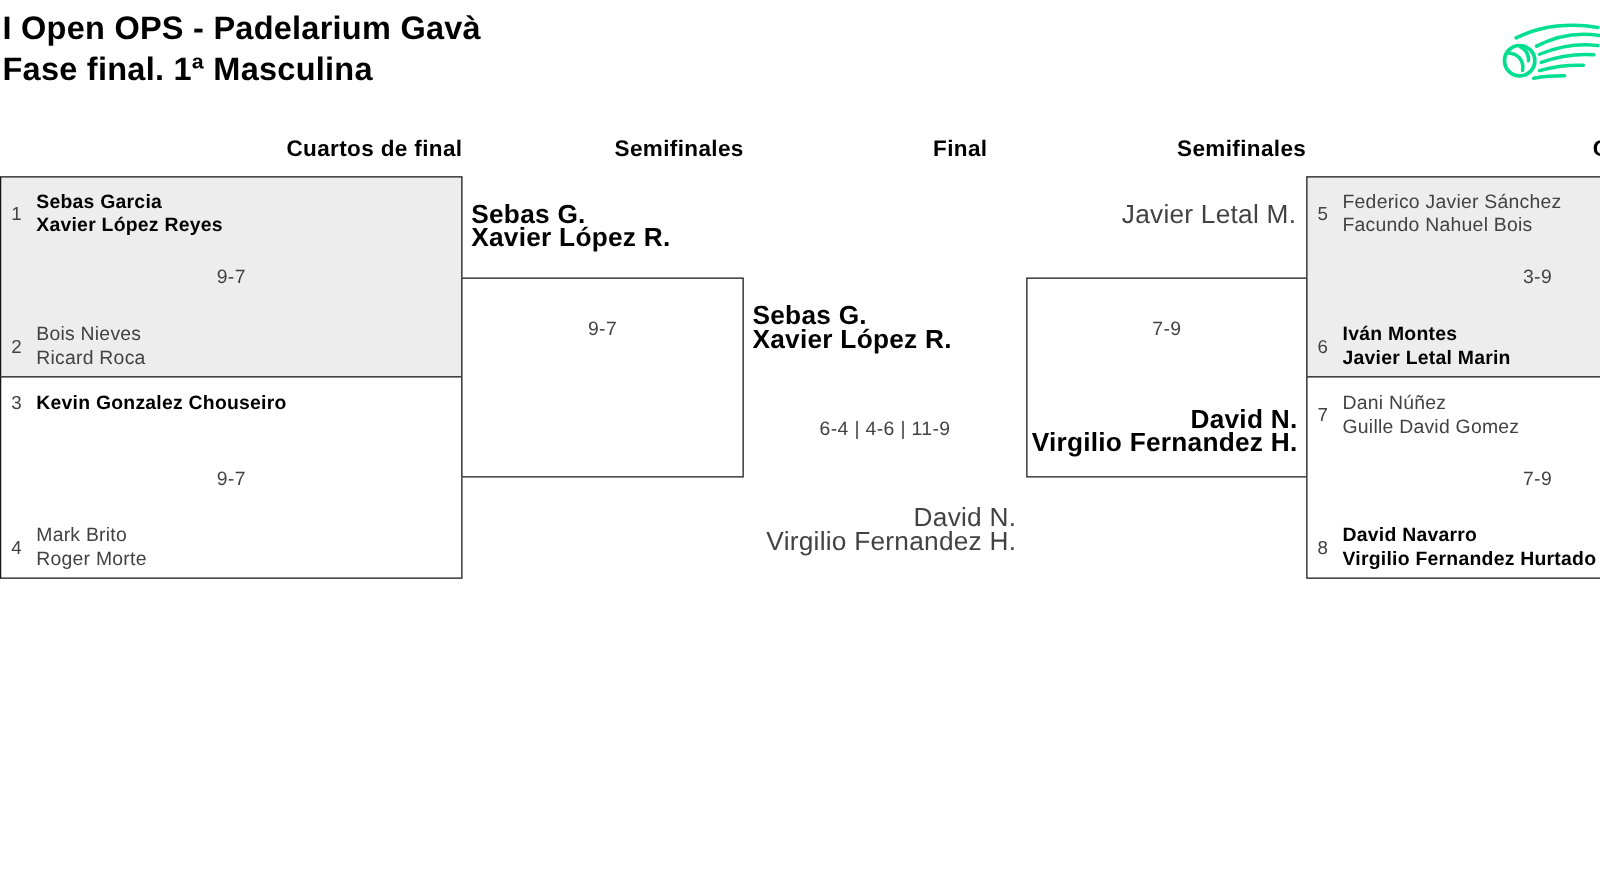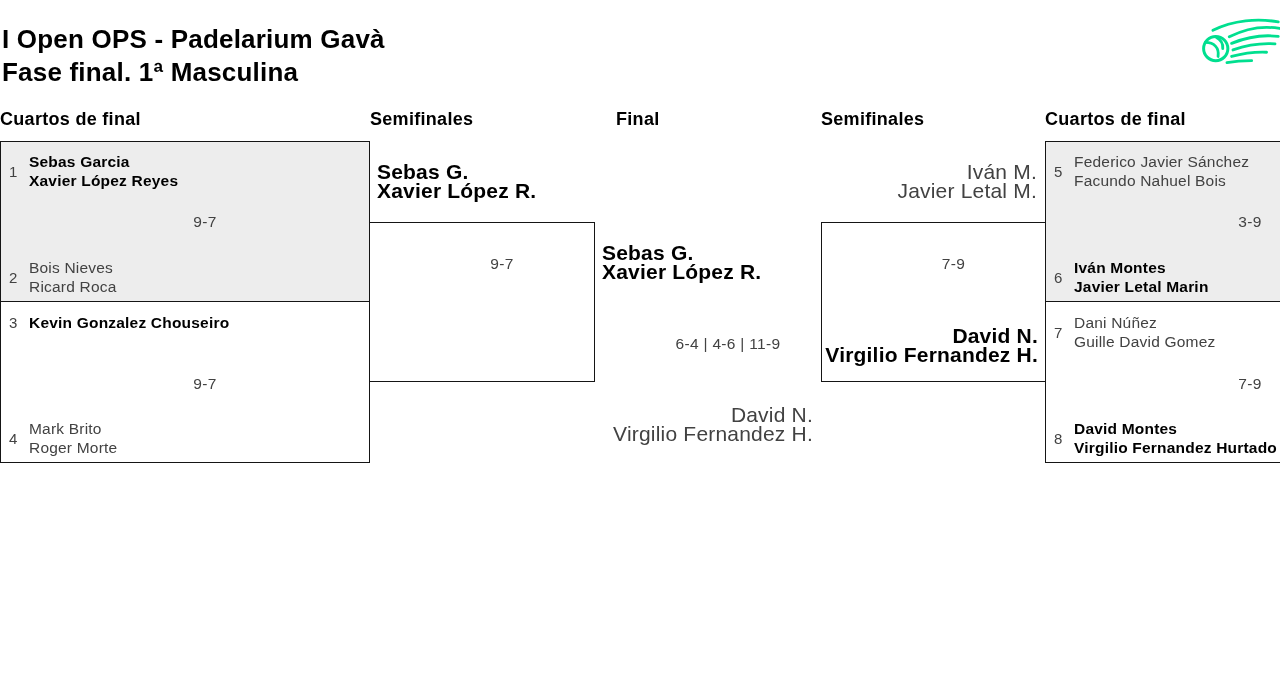--- a/index.html
+++ b/index.html
@@ -1,38 +1,38 @@
 <!DOCTYPE html>
 <html><head>
 <meta charset="utf-8">
 <style>
   * { margin:0; padding:0; box-sizing:border-box; }
   html,body { background:#fff; }
   .page {
     position:relative; width:1280px; height:697px; overflow:hidden;
     background:#fff; font-family:"Liberation Sans", sans-serif; color:#000;
   }
-  .title-block { position:absolute; left:2px; top:23px; }
+  .title-block { position:absolute; left:2px; top:6px; }
   .title-line { font-size:26px; font-weight:700; line-height:33px; letter-spacing:0.2px; color:#000; }
   .logo { position:absolute; left:1198px; top:13px; width:84px; height:58px; }
   .col-head {
-    position:absolute; top:109px; text-align:left;
+    position:absolute; top:109px; text-align:right;
     font-size:18px; font-weight:700; letter-spacing:0.3px; color:#000;
   }
   .box { position:absolute; border:1px solid #151515; background:#fff; }
   .box.gray { background:#ededed; }
   .entry { position:absolute; left:8px; display:flex; align-items:center; gap:7px; }
   .seed { width:13px; font-size:15px; color:#424242; flex:0 0 auto; }
   .names { font-size:15.5px; line-height:19px; letter-spacing:0.2px; }
   .nl { display:block; white-space:nowrap; }
   .w { font-weight:700; color:#000; }
   .l { font-weight:400; color:#424242; }
   .score {
     position:absolute; left:0; width:100%; text-align:center;
-    font-size:15.5px; letter-spacing:0.3px; color:#424242;margin-left:20px;
+    font-size:15.5px; letter-spacing:0.3px; color:#424242;
   }
   .label { position:absolute; font-size:21px; line-height:19px; letter-spacing:0.2px; }
   .ra { text-align:right; }
 </style>
 </head>
 <body>
 
 <div class="page">
 
   <div class="title-block">
@@ -49,21 +49,21 @@
       <path d="M33.5,24.5 C52,15 70,12.5 87.5,15.5"></path>
       <path d="M36,31.5 C53,24.5 70,22 86,24"></path>
       <path d="M37.5,38.5 C53,33 68,31 82.5,32"></path>
       <path d="M36,45.5 C49,42 61,40.5 73.5,41"></path>
       <path d="M31,52 C40,50.5 49,50 57.5,50"></path>
     </g>
   </svg>
 
   <div class="col-head" style="left:0;width:370px">Cuartos de final</div>
   <div class="col-head" style="left:370px;width:225px">Semifinales</div>
-  <div class="col-head" style="left:616px;width:226px">Final</div>
+  <div class="col-head" style="left:564px;width:226px">Final</div>
   <div class="col-head" style="left:821px;width:224px">Semifinales</div>
   <div class="col-head" style="left:1045px;width:370px">Cuartos de final</div>
 
   <div class="box gray" style="left:0;top:141px;width:370px;height:161px">
     <div class="entry" style="top:10px">
       <span class="seed">1</span>
       <span class="names w">
         <span class="nl">Sebas Garcia</span>
         <span class="nl">Xavier López Reyes</span>
       </span>
@@ -108,21 +108,20 @@
     <span class="nl">Sebas G.</span>
     <span class="nl">Xavier López R.</span>
   </div>
   <div class="score" style="left:595px;top:335px;width:226px">6-4 | 4-6 | 11-9</div>
   <div class="label l ra" style="left:595px;top:405px;width:218px">
     <span class="nl">David N.</span>
     <span class="nl">Virgilio Fernandez H.</span>
   </div>
 
   <div class="label l ra" style="left:821px;top:162px;width:216px">
-    <span class="nl">Iván M.</span>
     <span class="nl">Javier Letal M.</span>
   </div>
 
   <div class="box" style="left:821px;top:222px;width:225px;height:160px">
     <div class="score" style="top:32px">7-9</div>
     <div class="label w ra" style="left:0;top:103px;width:216px">
       <span class="nl">David N.</span>
       <span class="nl">Virgilio Fernandez H.</span>
     </div>
   </div>
@@ -150,19 +149,19 @@
       <span class="seed">7</span>
       <span class="names l">
         <span class="nl">Dani Núñez</span>
         <span class="nl">Guille David Gomez</span>
       </span>
     </div>
     <div class="score" style="top:73px">7-9</div>
     <div class="entry" style="top:117px">
       <span class="seed">8</span>
       <span class="names w">
-        <span class="nl">David Montes</span>
+        <span class="nl">David Navarro</span>
         <span class="nl">Virgilio Fernandez Hurtado</span>
       </span>
     </div>
   </div>
 
 </div>
 
 </body></html>

